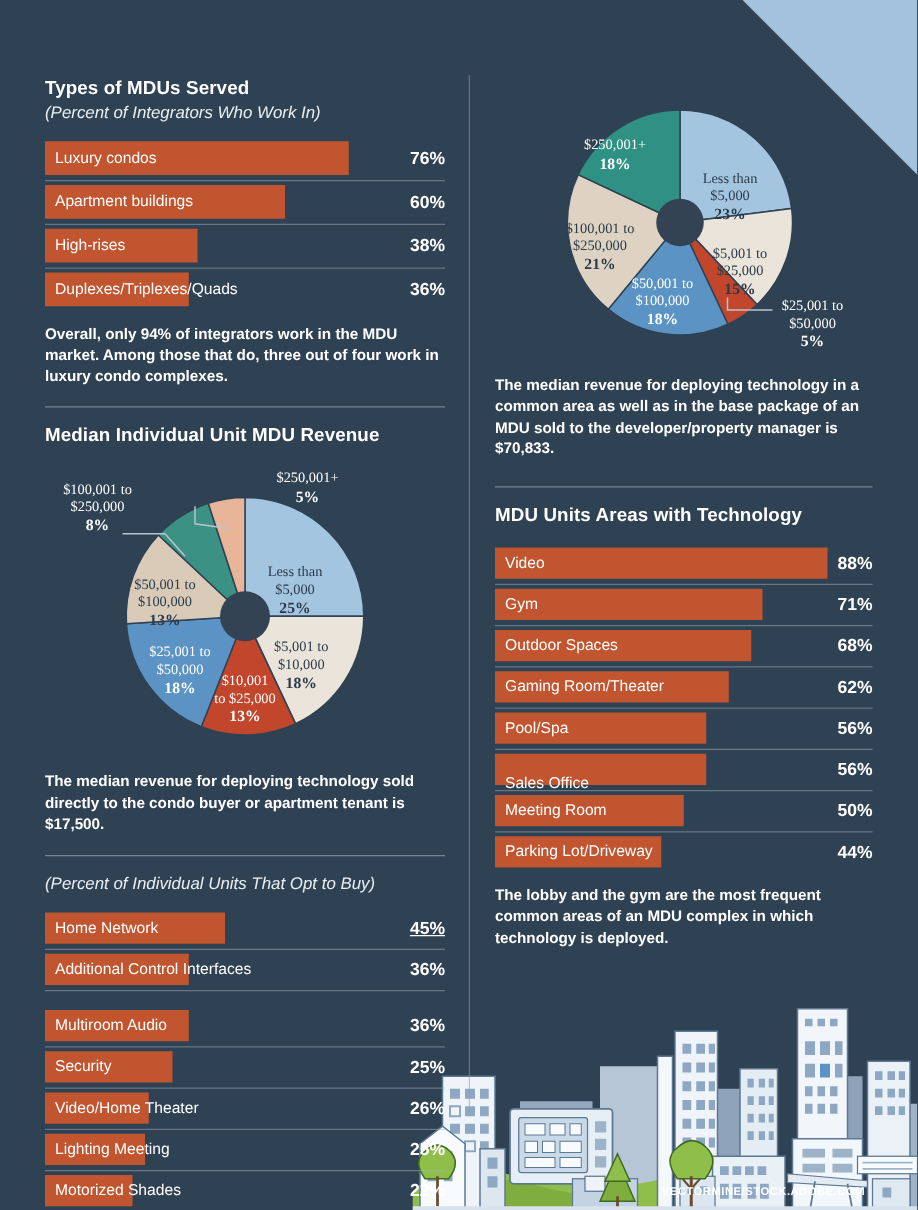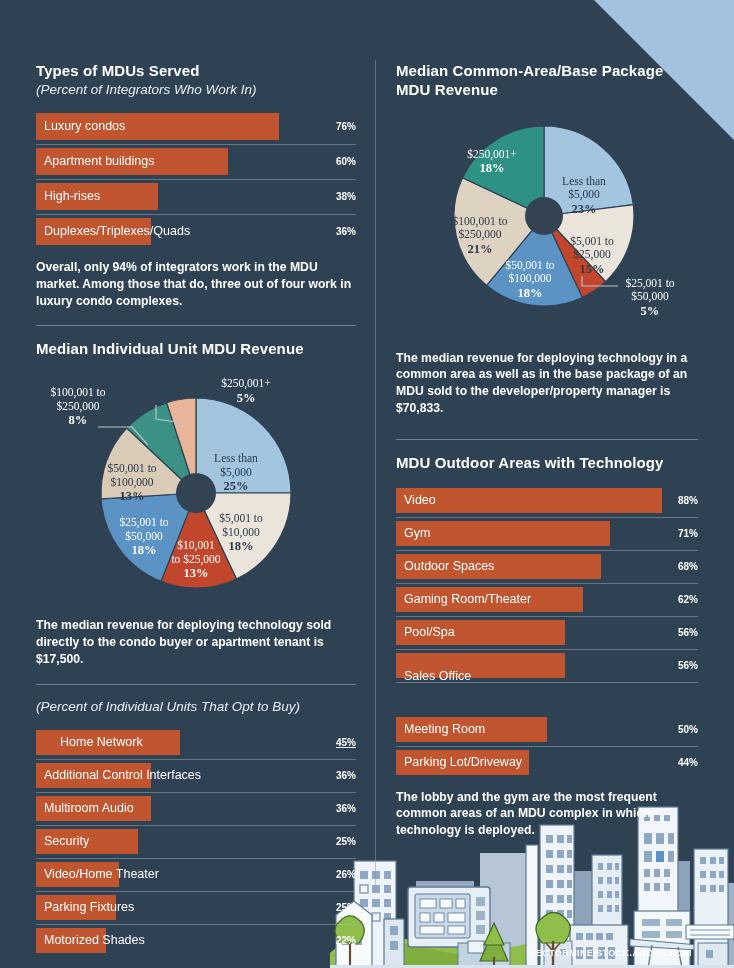--- a/index.html
+++ b/index.html
@@ -87,21 +87,21 @@
     left: 8px; top: 0;
     line-height: 28px;
     font-size: 12.5px;
     color: #ffffff;
     white-space: nowrap;
   }
   .bar-val {
     position: absolute;
     right: 0; top: 0;
     line-height: 28px;
-    font-size: 10px;
+    font-size: 14px;
     font-weight: bold;
     color: #ffffff;
   }
 
   .note {
     font-size: 12.2px;
     font-weight: bold;
     line-height: 1.38;
     margin-top: 10px;
   }
@@ -206,91 +206,87 @@
     <p class="note" style="margin-top:2px">The median revenue for deploying technology sold directly to the condo buyer or apartment tenant is $17,500.</p>
   </div>
 
   <div class="divider" style="margin-top:16px"></div>
 
   <div>
     <p class="sec-sub">(Percent of Individual Units That Opt to Buy)</p>
     <div class="bars" id="bars-subsystem">
         <div class="bar-row" style="height: 32px;">
           <div class="bar-fill" style="width: 144px; background: rgb(193, 85, 47); height: 25px;"></div>
-          <div class="bar-label" style="line-height: 31px; margin-left: 16px;">Home Network</div>
+          <div class="bar-label" style="line-height: 31px;">Home Network</div>
           <div class="bar-val" style="line-height: 31px; text-decoration: underline;">45%</div>
         </div>
         <div class="bar-row" style="height: 32px;">
           <div class="bar-fill" style="width: 115.2px; background: rgb(193, 85, 47); height: 25px;"></div>
           <div class="bar-label" style="line-height: 31px;">Additional Control Interfaces</div>
           <div class="bar-val" style="line-height: 31px;">36%</div>
         </div>
-        <div class="bar-row" style="height: 32px;">
+        <div class="bar-row" style="height: 32px; margin-top: 12px;">
           <div class="bar-fill" style="width: 115.2px; background: rgb(193, 85, 47); height: 25px;"></div>
           <div class="bar-label" style="line-height: 31px;">Multiroom Audio</div>
           <div class="bar-val" style="line-height: 31px;">36%</div>
         </div>
         <div class="bar-row" style="height: 32px;">
           <div class="bar-fill" style="width: 102.4px; background: rgb(193, 85, 47); height: 25px;"></div>
           <div class="bar-label" style="line-height: 31px;">Security</div>
           <div class="bar-val" style="line-height: 31px;">25%</div>
         </div>
         <div class="bar-row" style="height: 32px;">
           <div class="bar-fill" style="width: 83.2px; background: rgb(193, 85, 47); height: 25px;"></div>
           <div class="bar-label" style="line-height: 31px;">Video/Home Theater</div>
           <div class="bar-val" style="line-height: 31px;">26%</div>
         </div>
         <div class="bar-row" style="height: 32px;">
           <div class="bar-fill" style="width: 80px; background: rgb(193, 85, 47); height: 25px;"></div>
-          <div class="bar-label" style="line-height: 31px;">Parking Fixtures</div>
+          <div class="bar-label" style="line-height: 31px;">Lighting Meeting</div>
           <div class="bar-val" style="line-height: 31px;">25%</div>
         </div>
         <div class="bar-row" style="height: 32px;">
           <div class="bar-fill" style="width: 70.4px; background: rgb(193, 85, 47); height: 25px;"></div>
           <div class="bar-label" style="line-height: 31px;">Motorized Shades</div>
           <div class="bar-val" style="line-height: 31px;">22%</div>
         </div>
       </div>
 
   </div>
 </div>
 
 <div class="col col-right">
   <div style="height:62px"></div>
 
   <div>
-    <h2 class="sec-title">
-      <span>Median Common-Area/Base Package</span><br>
-      <span>MDU Revenue</span>
-    </h2>
     <div class="pie-wrap" id="pie-right-wrap" style="height:230px;margin-top:8px">
         <svg class="pie-svg" width="302" height="230">
           <path d="M 148 108 L 148 18 A 90 90 0 0 1 237.290323118303 96.72000897921261 Z" fill="#a3c5e0" stroke="#2f4254" stroke-width="1.2"></path>
           <path d="M 148 108 L 237.290323118303 96.72000897921261 A 90 90 0 0 1 209.60923953358198 173.60717646792705 Z" fill="#eae4da" stroke="#2f4254" stroke-width="1.2"></path>
           <path d="M 148 108 L 209.60923953358198 173.60717646792705 A 90 90 0 0 1 186.32013624085653 189.43443472194176 Z" fill="#c1462c" stroke="#2f4254" stroke-width="1.2"></path>
           <path d="M 148 108 L 186.32013624085653 189.43443472194176 A 90 90 0 0 1 90.6318409226179 177.346191849821 Z" fill="#5b93c4" stroke="#2f4254" stroke-width="1.2"></path>
           <path d="M 148 108 L 90.6318409226179 177.346191849821 A 90 90 0 0 1 66.56556527805827 69.67986375914339 Z" fill="#ded3c2" stroke="#2f4254" stroke-width="1.2"></path>
           <path d="M 148 108 L 66.56556527805827 69.67986375914339 A 90 90 0 0 1 148.00000000000006 18 Z" fill="#2e9183" stroke="#2f4254" stroke-width="1.2"></path>
           <circle cx="148" cy="108" r="19" fill="#334353"></circle>
           <path d="M 186 168 L 186 178 L 222 178" stroke="#b9c4cf" fill="none" stroke-width="1.2"></path>
         </svg>
         <div class="pie-lbl lbl-dark" style="left: 188px; top: 88px; transform: translate(-50%, -50%);"><span>Less than</span><br><span>$5,000</span><br><span class="pct">23%</span></div>
         <div class="pie-lbl lbl-dark" style="left: 196px; top: 148px; transform: translate(-50%, -50%);"><span>$5,001 to</span><br><span>$25,000</span><br><span class="pct">15%</span></div>
         <div class="pie-lbl lbl-light" style="left: 254px; top: 190px; transform: translate(-50%, -50%);"><span>$25,001 to</span><br><span>$50,000</span><br><span class="pct">5%</span></div>
         <div class="pie-lbl lbl-light" style="left: 134px; top: 172px; transform: translate(-50%, -50%);"><span>$50,001 to</span><br><span>$100,000</span><br><span class="pct">18%</span></div>
         <div class="pie-lbl lbl-dark" style="left: 84px; top: 128px; transform: translate(-50%, -50%);"><span>$100,001 to</span><br><span>$250,000</span><br><span class="pct">21%</span></div>
         <div class="pie-lbl lbl-light" style="left: 96px; top: 54px; transform: translate(-50%, -50%);"><span>$250,001+</span><br><span class="pct">18%</span></div>
       </div>
-    <p class="note" style="margin-top:12px">The median revenue for deploying technology in a common area as well as in the base package of an MDU sold to the developer/property manager is $70,833.</p>
+    <p class="note" style="margin-top:0">The median revenue for deploying technology in a common area as well as in the base package of an MDU sold to the developer/property manager is $70,833.</p>
   </div>
 
   <div class="divider" style="margin-top:22px"></div>
 
   <div>
-    <h2 class="sec-title">MDU Outdoor Areas with Technology</h2>
+    <h2 class="sec-title">MDU Units Areas with Technology</h2>
     <div class="bars" id="bars-common">
         <div class="bar-row" style="height: 32px;">
           <div class="bar-fill" style="width: 265.76px; background: rgb(193, 85, 47); height: 25px;"></div>
           <div class="bar-label" style="line-height: 31px;">Video</div>
           <div class="bar-val" style="line-height: 31px;">88%</div>
         </div>
         <div class="bar-row" style="height: 32px;">
           <div class="bar-fill" style="width: 214.42px; background: rgb(193, 85, 47); height: 25px;"></div>
           <div class="bar-label" style="line-height: 31px;">Gym</div>
           <div class="bar-val" style="line-height: 31px;">71%</div>
@@ -308,21 +304,21 @@
         <div class="bar-row" style="height: 32px;">
           <div class="bar-fill" style="width: 169.12px; background: rgb(193, 85, 47); height: 25px;"></div>
           <div class="bar-label" style="line-height: 31px;">Pool/Spa</div>
           <div class="bar-val" style="line-height: 31px;">56%</div>
         </div>
         <div class="bar-row" style="height: 32px;">
           <div class="bar-fill" style="width: 169.12px; background: rgb(193, 85, 47); height: 25px;"></div>
           <div class="bar-label" style="line-height: 31px; margin-top: 11px;">Sales Office</div>
           <div class="bar-val" style="line-height: 31px;">56%</div>
         </div>
-        <div class="bar-row" style="height: 32px; margin-top: 31px;">
+        <div class="bar-row" style="height: 32px;">
           <div class="bar-fill" style="width: 151px; background: rgb(193, 85, 47); height: 25px;"></div>
           <div class="bar-label" style="line-height: 31px;">Meeting Room</div>
           <div class="bar-val" style="line-height: 31px;">50%</div>
         </div>
         <div class="bar-row" style="height: 32px;">
           <div class="bar-fill" style="width: 132.88px; background: rgb(193, 85, 47); height: 25px;"></div>
           <div class="bar-label" style="line-height: 31px;">Parking Lot/Driveway</div>
           <div class="bar-val" style="line-height: 31px;">44%</div>
         </div>
       </div>

